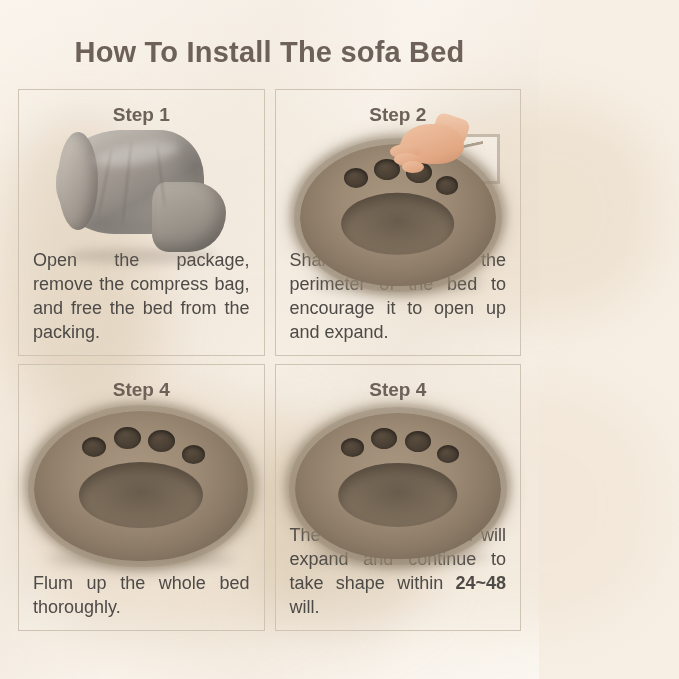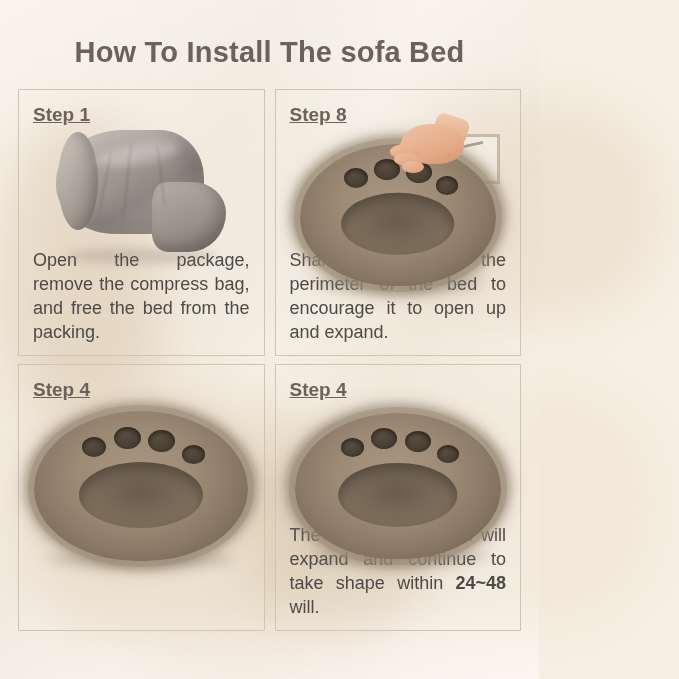--- a/index.html
+++ b/index.html
@@ -63,25 +63,25 @@
     position: relative;
     border: 1px solid #cfc3b4;
     background: rgba(255,255,255,0.06);
     height: 267px;
     box-sizing: border-box;
     padding: 10px 14px 8px 14px;
     display: flex;
     flex-direction: column;
   }
   .step-title {
+    text-align: center;
     font-size: 19px;
     font-weight: bold;
     color: #6d6159;
     margin: 4px 0 2px 0;
-    text-decoration: underline;
   }
   .art {
     flex: 1 1 auto;
     position: relative;
     min-height: 0;
   }
   .caption {
     font-size: 18px;
     line-height: 1.33;
     color: #4d4a47;
@@ -285,21 +285,21 @@
           <div class="shine"></div>
           <div class="crease c1"></div>
           <div class="crease c2"></div>
           <div class="crease c3"></div>
         </div>
       </div>
       <div class="caption">Open the package, remove the compress bag, and free the bed from the packing.</div>
     </div>
 
     <div class="card">
-      <div class="step-title">Step 8</div>
+      <div class="step-title">Step 2</div>
       <div class="art">
         <div class="frame">
           <div class="squig"></div>
         </div>
         <div class="bed" style="width:196px;height:142px;top:16px;">
           <div class="bedshadow"></div>
           <div class="fur"></div>
           <div class="fluff"></div>
           <div class="toe" style="width:24px;height:20px;left:44px;top:24px;"></div>
           <div class="toe" style="width:26px;height:21px;left:74px;top:15px;"></div>
@@ -325,20 +325,21 @@
           <div class="bedshadow"></div>
           <div class="fur"></div>
           <div class="fluff"></div>
           <div class="toe" style="width:24px;height:20px;left:48px;top:26px;"></div>
           <div class="toe" style="width:27px;height:22px;left:80px;top:16px;"></div>
           <div class="toe" style="width:27px;height:22px;left:114px;top:19px;"></div>
           <div class="toe" style="width:23px;height:19px;left:148px;top:34px;"></div>
           <div class="hole"></div>
         </div>
       </div>
+      <div class="caption">Flum up the whole bed thoroughly.</div>
     </div>
 
     <div class="card">
       <div class="step-title">Step 4</div>
       <div class="art">
         <div class="bed" style="width:206px;height:146px;top:10px;">
           <div class="bedshadow"></div>
           <div class="fur"></div>
           <div class="fluff"></div>
           <div class="toe" style="width:23px;height:19px;left:46px;top:25px;"></div>

